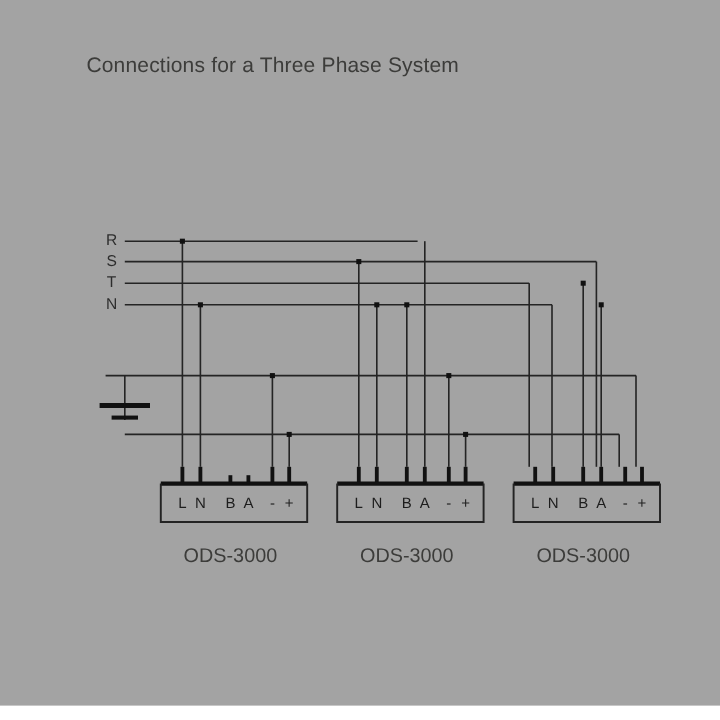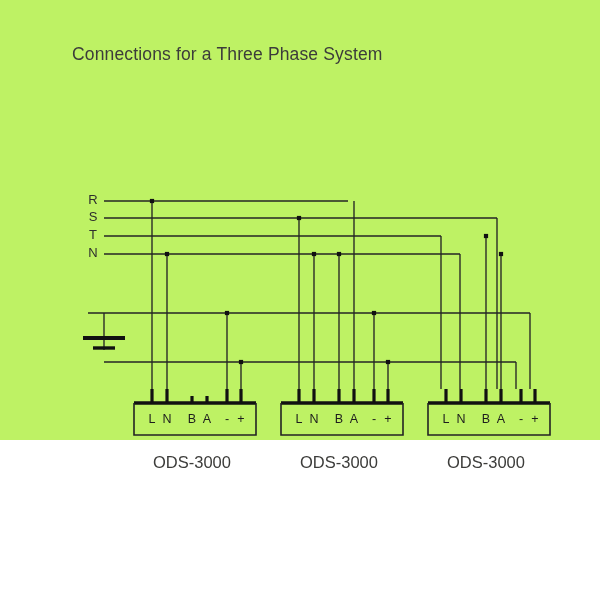--- a/index.html
+++ b/index.html
@@ -11,22 +11,22 @@
   body {
     width: 600px;
     height: 600px;
     font-family: "Liberation Sans", sans-serif;
     color: #3a3a38;
     overflow: hidden;
   }
   #diagram-root {
     position: relative;
     width: 600px;
-    height: 440px;
-    background: #bef264;
+    height: 588px;
+    background: #a3a3a3;
   }
   .title {
     position: absolute;
     left: 72px;
     top: 44px;
     font-size: 17.5px;
     font-weight: 400;
     letter-spacing: 0.15px;
     color: #3c3c3a;
     white-space: nowrap;

